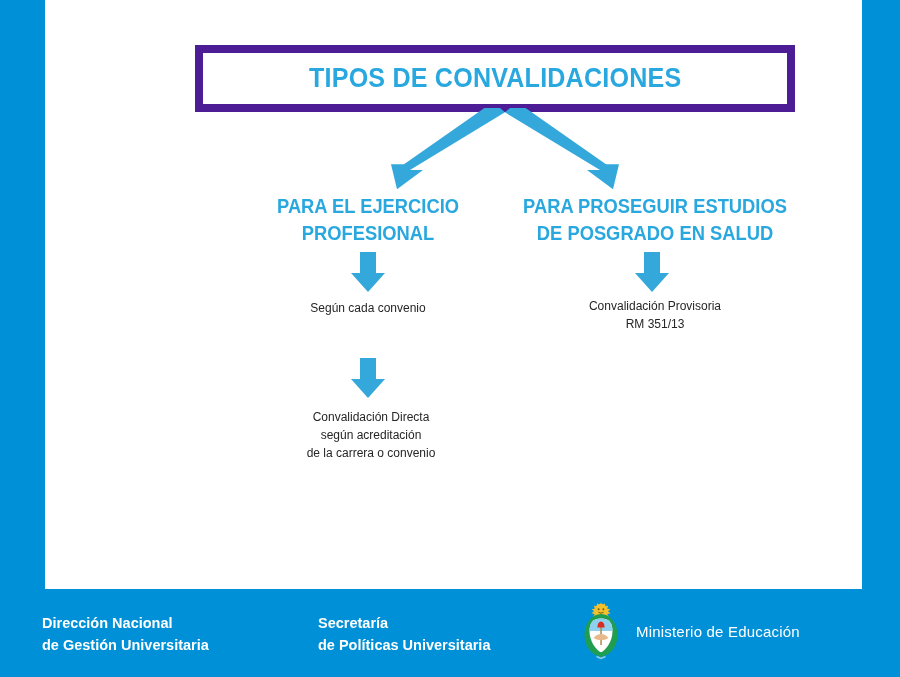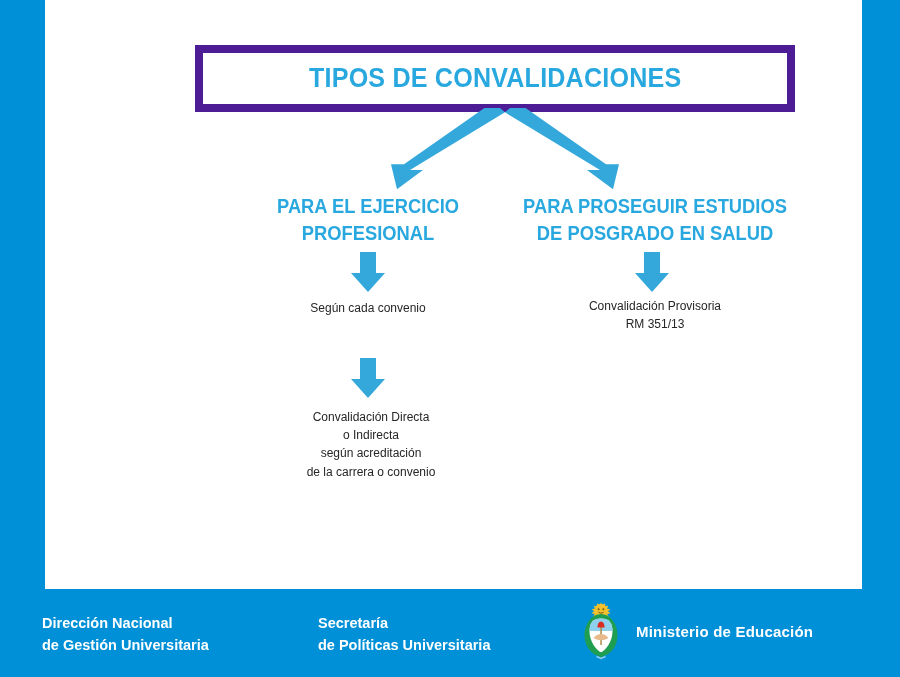--- a/index.html
+++ b/index.html
@@ -138,21 +138,21 @@
     top: 12px;
     display: flex;
     align-items: center;
   }
   #coat-of-arms { display: block; }
   #logo-text {
     margin-left: 12px;
     color: #ffffff;
     line-height: 1.12;
   }
-  #logo-line-1 { font-size: 15px; font-weight: bold; letter-spacing: 0.2px; }
+  #logo-line-1 { font-size: 15px; font-weight: normal; letter-spacing: 0.2px; }
   #logo-line-2 { font-size: 21.5px; font-weight: bold; letter-spacing: 0.1px; }
 </style>
 </head>
 <body>
 
 <div id="slide">
 
   <div id="panel">
 
     <div id="title-box">
@@ -195,21 +195,20 @@
       <div>Según cada convenio</div>
     </div>
 
     <div id="text-right-1" class="body-text">
       <div>Convalidación Provisoria</div>
       <div>RM 351/13</div>
     </div>
 
     <div id="text-left-2" class="body-text">
       <div>Convalidación Directa</div>
-      <div>o Indirecta</div>
       <div>según acreditación</div>
       <div>de la carrera o convenio</div>
     </div>
 
   </div>
 
   <div id="footer">
 
     <div id="footer-block-1" class="footer-block">
       <div>Dirección Nacional</div>

